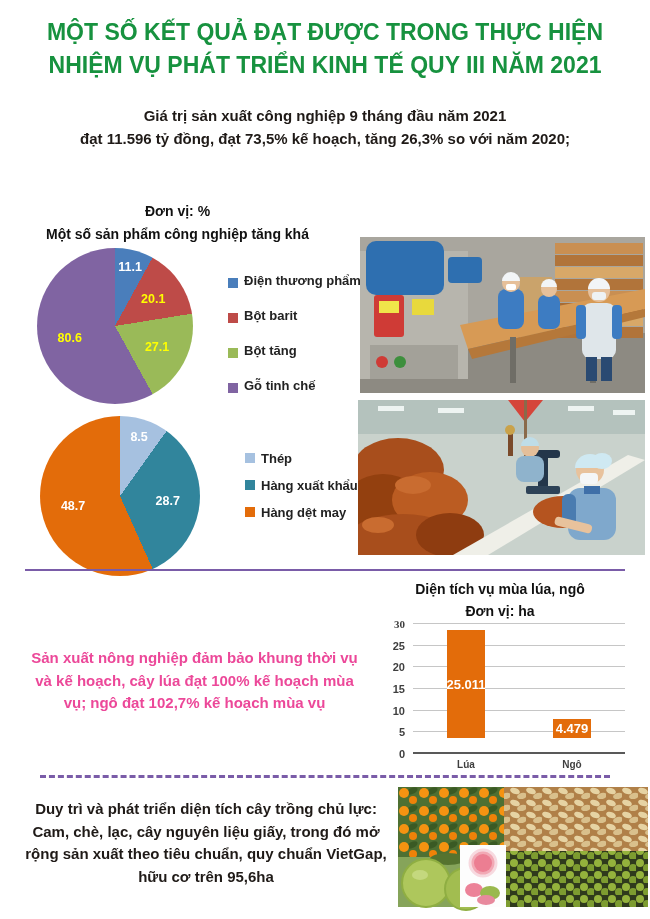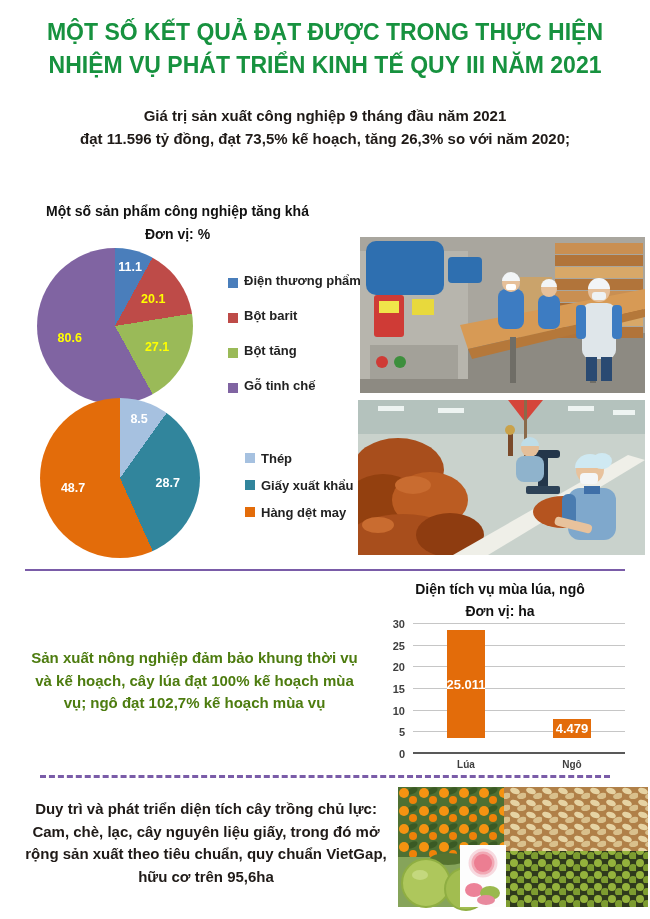--- a/index.html
+++ b/index.html
@@ -10,21 +10,21 @@
          color:#17923F;font-weight:bold;font-size:23px;line-height:1.42;white-space:nowrap;}
 
   .intro{position:absolute;top:104px;left:25px;width:600px;text-align:center;
          font-weight:bold;font-size:15px;color:#1f1a17;line-height:1.55;white-space:nowrap;}
 
   .sec1-heading{position:absolute;top:200px;left:20px;width:315px;text-align:center;
                 font-size:14px;font-weight:700;color:#111;line-height:1.65;}
 
   .pie{position:absolute;border-radius:50%;}
   #pie0{left:37px;top:248px;width:156px;height:156px;}
-  #pie1{left:40px;top:398px;width:160px;height:160px;}
+  #pie1{left:40px;top:416px;width:160px;height:160px;}
   .pie-label{position:absolute;transform:translate(-50%,-50%);
              font-size:12.5px;font-weight:bold;white-space:nowrap;}
 
   .legend{position:absolute;}
   #legend0{left:228px;top:270px;}
   #legend0 .legend-item{margin-bottom:17px;align-items:flex-end;}
   #legend1{left:245px;top:449px;}
   #legend1 .legend-item{margin-bottom:9px;}
   .legend-item{display:flex;align-items:center;height:18px;
                font-size:13px;font-weight:600;color:#222;white-space:nowrap;}
@@ -51,42 +51,42 @@
   .gridline{position:absolute;left:0;right:0;height:1px;background:#C6C6C6;}
   .gridline.baseline{background:#595959;height:2px;}
   .bar{position:absolute;bottom:16px;width:18%;text-align:right;}
   .bar-label{position:absolute;top:50%;left:50%;transform:translate(-50%,-50%);
              color:#fff;font-weight:bold;font-size:13px;white-space:nowrap;}
   .xaxis{position:absolute;left:28px;top:133px;width:212px;height:18px;}
   .xcat{position:absolute;top:2px;transform:translateX(-50%);
         font-size:10px;font-weight:bold;color:#3f3f3f;}
 
   .agri-text{position:absolute;left:22px;top:647px;width:345px;text-align:center;
-             font-weight:bold;font-size:15px;color:#4d7c0f;line-height:1.5;}
+             font-weight:bold;font-size:15px;color:#ec4899;line-height:1.5;}
   .crops-text{position:absolute;left:15px;top:798px;width:382px;text-align:center;
               font-weight:bold;font-size:15px;color:#1f1a17;line-height:1.5;}
 </style>
 </head>
 <body>
 
 <div class="page">
 
   <div class="title">
     <div>MỘT SỐ KẾT QUẢ ĐẠT ĐƯỢC TRONG THỰC HIỆN</div>
     <div>NHIỆM VỤ PHÁT TRIỂN KINH TẾ QUY III NĂM 2021</div>
   </div>
 
   <div class="intro">
     <div>Giá trị sản xuất công nghiệp 9 tháng đầu năm 2021</div>
     <div>đạt 11.596 tỷ đồng, đạt 73,5% kế hoạch, tăng 26,3% so với năm 2020;</div>
   </div>
 
   <div class="sec1-heading">
+    <div>Đơn vị: %</div>
     <div>Một số sản phẩm công nghiệp tăng khá</div>
-    <div>Đơn vị: %</div>
   </div>
 
   <div id="pie0" class="pie" style="background: conic-gradient(rgb(74, 126, 187) 0deg, rgb(74, 126, 187) 28.7689deg, rgb(190, 75, 72) 28.7689deg, rgb(190, 75, 72) 80.8639deg, rgb(154, 186, 88) 80.8639deg, rgb(154, 186, 88) 151.102deg, rgb(128, 100, 162) 151.102deg, rgb(128, 100, 162) 360deg);">
       <span class="pie-label" style="color: rgb(255, 255, 255); left: 59.6887%; top: 12.2226%;">11.1</span>
       <span class="pie-label" style="color: rgb(255, 255, 0); left: 74.5193%; top: 32.7141%;">20.1</span>
       <span class="pie-label" style="color: rgb(255, 255, 0); left: 76.9678%; top: 63.143%;">27.1</span>
       <span class="pie-label" style="color: rgb(255, 255, 0); left: 20.9489%; top: 57.4857%;">80.6</span>
     </div>
   <div id="legend0" class="legend">
       <div class="legend-item">
@@ -162,21 +162,21 @@
       <span class="pie-label" style="color: rgb(255, 255, 255); left: 79.8484%; top: 53.0122%;">28.7</span>
       <span class="pie-label" style="color: rgb(255, 255, 255); left: 20.6609%; top: 56.2624%;">48.7</span>
     </div>
   <div id="legend1" class="legend">
       <div class="legend-item">
         <span class="swatch" style="background: rgb(166, 193, 224);"></span>
         <span class="legend-text">Thép</span>
       </div>
       <div class="legend-item">
         <span class="swatch" style="background: rgb(49, 133, 156);"></span>
-        <span class="legend-text">Giấy xuất khẩu</span>
+        <span class="legend-text">Hàng xuất khẩu</span>
       </div>
       <div class="legend-item">
         <span class="swatch" style="background: rgb(227, 108, 10);"></span>
         <span class="legend-text">Hàng dệt may</span>
       </div>
     </div>
 
   <svg id="photo2" class="photo" viewBox="0 0 287 155">
     <rect width="287" height="155" fill="#c9d2cc"></rect>
     <rect width="287" height="34" fill="#b4c2bd"></rect>
@@ -229,21 +229,21 @@
   </div>
 
   <div class="bar-chart">
     <div class="yaxis">
         <span class="ytick" style="bottom: 0%;">0</span>
         <span class="ytick" style="bottom: 16.6667%;">5</span>
         <span class="ytick" style="bottom: 33.3333%;">10</span>
         <span class="ytick" style="bottom: 50%;">15</span>
         <span class="ytick" style="bottom: 66.6667%;">20</span>
         <span class="ytick" style="bottom: 83.3333%;">25</span>
-        <span class="ytick" style="bottom: 100%;">30</span>
+        <span class="ytick" style="bottom: 100%; font-family: Liberation Serif, serif;">30</span>
       </div>
     <div class="plot">
         <div class="gridline baseline" style="bottom: 0%;"></div>
         <div class="gridline" style="bottom: 16.6667%;"></div>
         <div class="gridline" style="bottom: 33.3333%;"></div>
         <div class="gridline" style="bottom: 50%;"></div>
         <div class="gridline" style="bottom: 66.6667%;"></div>
         <div class="gridline" style="bottom: 83.3333%;"></div>
         <div class="gridline" style="bottom: 100%;"></div>
         <div class="bar" style="background: rgb(227, 108, 10); left: 16%; height: 83.37%;">

